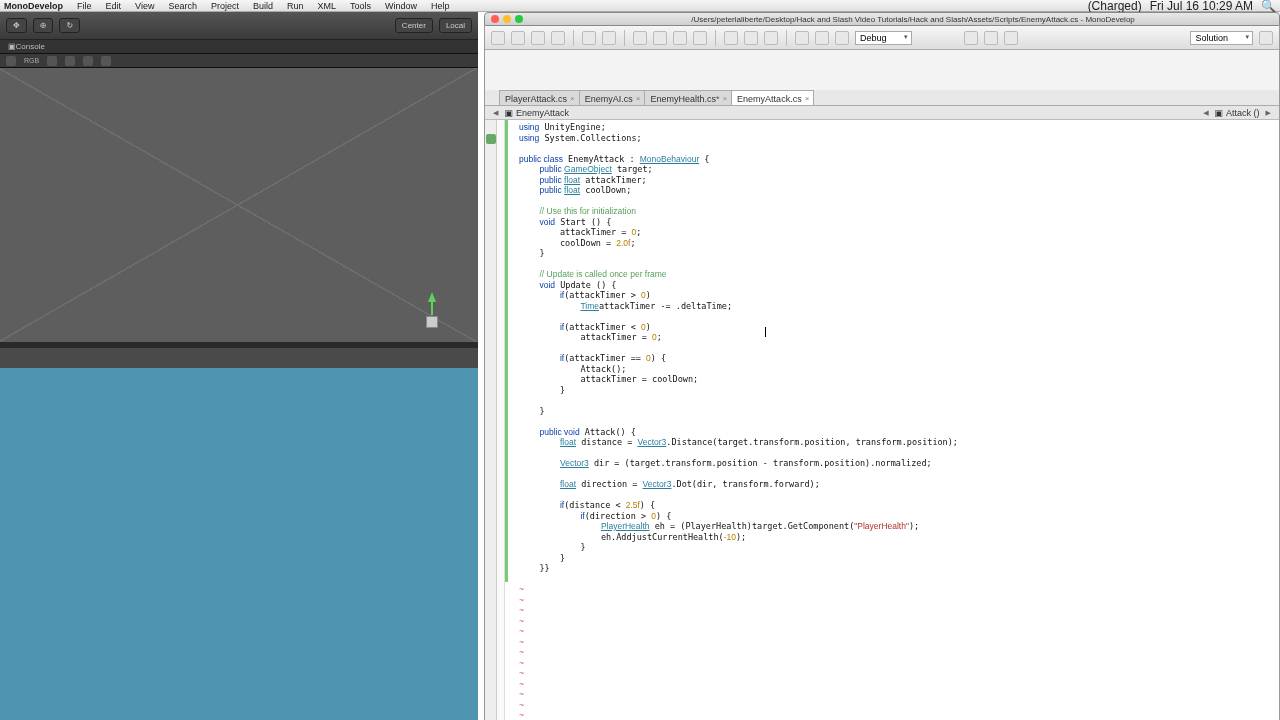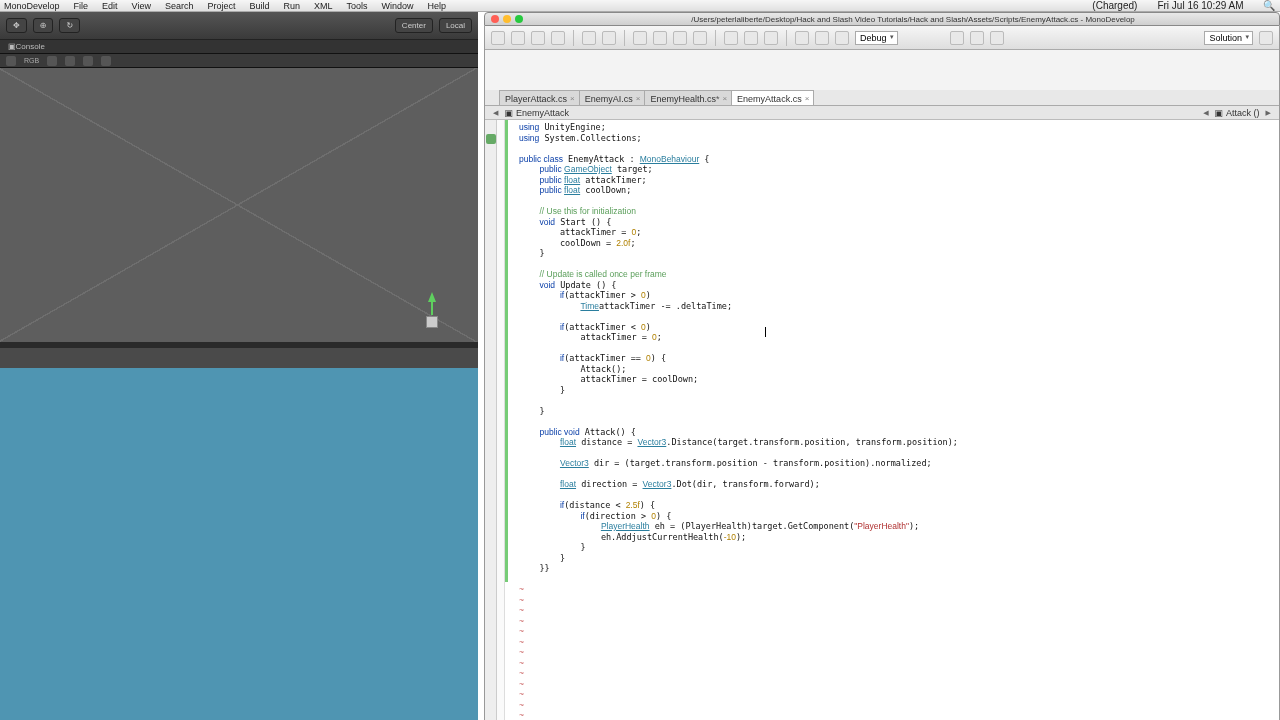--- a/index.html
+++ b/index.html
@@ -2,21 +2,21 @@
 <html><head>
 <meta charset="utf-8">
 <style>
 * { margin: 0; padding: 0; box-sizing: border-box; font-family: "Lucida Grande", Arial, sans-serif; }
 body { width: 1280px; height: 720px; overflow: hidden; background: #fff; position: relative; }
 
 
 .menubar { height: 12px; background: linear-gradient(#f6f6f6,#e0e0e0); border-bottom: 1px solid #aaa; display: flex; align-items: center; font-size: 9px; color: #222; padding: 0 4px; }
 .menubar .mi { margin-right: 14px; cursor: default; }
 .menubar .spacer { flex: 1; }
-.menubar .status { font-size: 10px; margin-left: 20px; }
+.menubar .status { font-size: 12px; margin-left: 8px; }
 
 
 .titlebar { position:absolute; left:484px; top:12px; height:14px; right:0; background: linear-gradient(#e8e8e8,#cfcfcf); border:1px solid #888; border-radius: 4px 4px 0 0; display:flex; align-items:center; }
 .trafficlights { display:flex; gap:4px; margin-left:6px;}
 .tl { width:8px;height:8px;border-radius:50%; }
 .tl.r{background:#ff5f56;} .tl.y{background:#ffbd2e;} .tl.g{background:#27c93f;}
 .titlebar .ttext { flex:1; text-align:center; font-size:8px; color:#333;padding-left:24px;}
 
 
 .unity { position:absolute; left:0; top:12px; width:478px; bottom:0; background:#4a4a4a; }
@@ -37,21 +37,21 @@
 .gizmo .stem { position:absolute; left:13px; top:9px; width:2px; height:14px; background:#5fcf5f;}
 .gizmo .cube { position:absolute; left:8px; top:24px; width:12px;height:12px;background:#ccc;border:1px solid #888;}
 .divider { height:6px; background:#2a2a2a; cursor:ns-resize;}
 .gameview { position:absolute; left:0; right:0; top:356px; bottom:0; background:#4f95b2;}
 
 
 .mono { position:absolute; left:484px; top:26px; right:0; bottom:0; background:#f3f3f3; border-left:1px solid #999; border-right:1px solid #999; display:flex; flex-direction:column;}
 .toolbar { height:24px; background:linear-gradient(#f6f6f6,#dedede); border-bottom:1px solid #aaa; display:flex; align-items:center; padding:0 6px; gap:6px;}
 .toolbar .tb { width:14px; height:14px; background:#e8e8e8; border:1px solid #bbb; border-radius:2px;}
 .toolbar .sep { width:1px; height:16px; background:#bbb; margin:0 2px;}
-.toolbar .drop { font-size:9px; border:1px solid #aaa; background:#fff; padding:1px 10px 1px 4px; position:relative;}
+.toolbar .drop { font-size:9px; border:1px solid #aaa; background:#fff; padding:1px 24px 1px 4px; position:relative;}
 .toolbar .drop::after{content:"▾"; position:absolute; right:3px; font-size:7px; color:#555;}
 
 .tabs { height:16px; background:#e8e8e8; border-bottom:1px solid #aaa; display:flex; padding-left:14px;margin-top:40px;}
 .tab { font-size:9px; padding:1px 4px 0 5px; border:1px solid #aaa; border-bottom:none; margin-right:-1px; background:#d9d9d9; display:flex; align-items:center; gap:3px; color:#333;}
 .tab.active { background:#fff;}
 .tab .x { font-size:8px; color:#888;}
 .tab .dirty{ color:#555;}
 
 .breadcrumb { height:14px; background:#e6e6e6; border-bottom:1px solid #bbb; font-size:9px; color:#333; display:flex; align-items:center; padding:0 8px; gap:6px;}
 .breadcrumb .bc { display:flex; align-items:center; gap:3px;}
@@ -69,21 +69,21 @@
 .ty { color:#2a7e9e;text-decoration:underline; }
 .cm { color:#5a9e5a;text-align:center; }
 .nu { color:#b08000; }
 .st { color:#b03030; }
 .cursor { position:absolute; width:1px; height:10px; background:#000;}
 </style>
 </head>
 <body>
 
 <div class="menubar">
-  <span class="mi" style="font-weight:normal">MonoDevelop</span>
+  <span class="mi" style="font-weight:bold">MonoDevelop</span>
   <span class="mi">File</span>
   <span class="mi">Edit</span>
   <span class="mi">View</span>
   <span class="mi">Search</span>
   <span class="mi">Project</span>
   <span class="mi">Build</span>
   <span class="mi">Run</span>
   <span class="mi">XML</span>
   <span class="mi">Tools</span>
   <span class="mi">Window</span>

